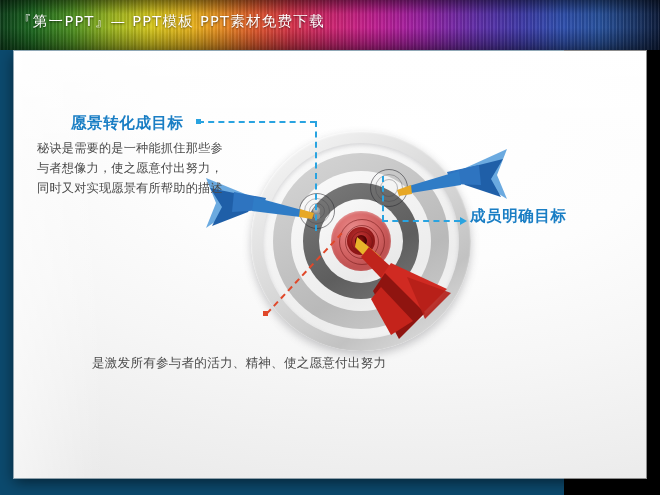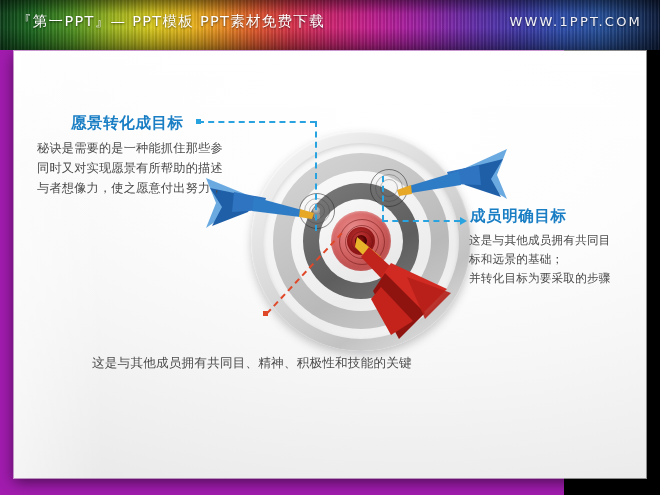--- a/index.html
+++ b/index.html
@@ -1,21 +1,21 @@
 <!DOCTYPE html>
 <html><head>
 <meta charset="utf-8">
 <style>
   html,body{margin:0;padding:0;}
   body{
     width:660px;height:495px;overflow:hidden;
     background:#000;
     font-family:"DejaVu Sans","Liberation Sans",sans-serif;
   }
-  .stage{position:relative;width:564px;height:495px;background:#a21caf;}
+  .stage{position:relative;width:564px;height:495px;background:#0c4a6e;}
 
   
   .banner{
     position:absolute;left:0;top:0;width:660px;height:50px;
     overflow:hidden;
   }
   .banner .bars{
     position:absolute;inset:0;
     background:
       repeating-linear-gradient(90deg,
@@ -169,21 +169,20 @@
 </style>
 </head>
 <body>
 
 <div class="stage">
 
   <div class="banner">
     <div class="bars"></div>
     <div class="shade"></div>
     <div class="banner-title">『第一PPT』— PPT模板 PPT素材免费下载</div>
-    <div class="banner-url">WWW.1PPT.COM</div>
   </div>
 
   <div class="slide">
     <div class="topsheen"></div>
     <div class="leftsheen"></div>
 
     <div class="target">
       <div class="board-shadow"></div>
       <div class="ring r0"></div>
       <div class="ring r1"></div>
@@ -251,29 +250,24 @@
     <div class="dash-v" style="left:368px;top:125px;height:45px;"></div>
     <div class="dash-h" style="left:368px;top:169px;width:78px;"></div>
     <div class="arrow-r" style="left:446px;top:166px;"></div>
 
     <div class="dash-diag" style="left:252px;top:262px;width:110px;transform:rotate(-47deg);"></div>
     <div class="dot-sq red" style="left:249px;top:260px;"></div>
 
     <div class="h-blue" id="vision-title">愿景转化成目标</div>
     <div class="body-txt" id="vision-body">
       <div>秘诀是需要的是一种能抓住那些参</div>
+      <div>与者想像力，使之愿意付出努力，</div>
       <div>同时又对实现愿景有所帮助的描述</div>
-      <div>与者想像力，使之愿意付出努力，</div>
     </div>
 
     <div class="h-blue" id="member-title">成员明确目标</div>
-    <div class="body-txt" id="member-body">
-      <div>这是与其他成员拥有共同目</div>
-      <div>标和远景的基础；</div>
-      <div>并转化目标为要采取的步骤</div>
-    </div>
 
     <div class="body-txt" id="team-body">
-      <div>这是与其他成员拥有共同目、精神、积极性和技能的关键</div>
+      <div>是激发所有参与者的活力、精神、使之愿意付出努力</div>
     </div>
 
   </div>
 </div>
 
 </body></html>

